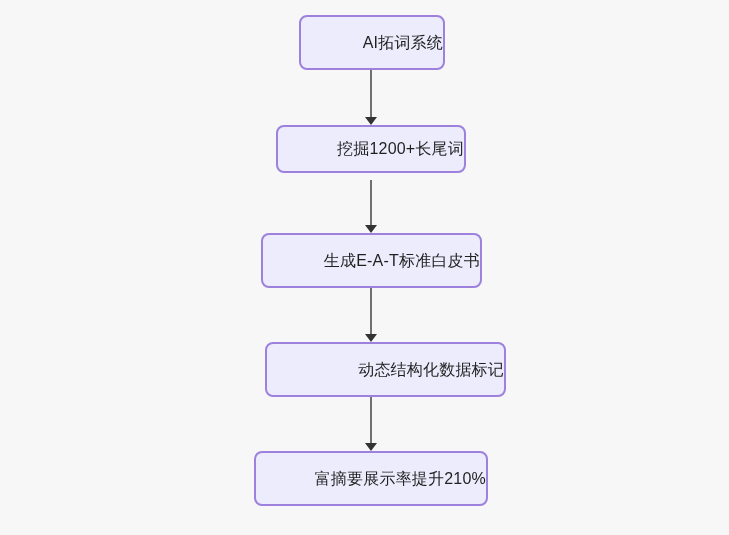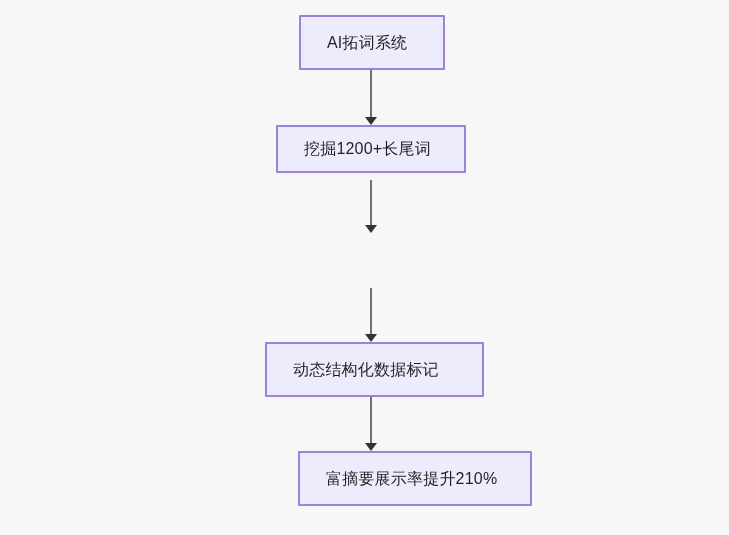--- a/index.html
+++ b/index.html
@@ -18,24 +18,24 @@
     position: relative;
     width: 729px;
     height: 535px;
     background: #f7f7f8;
   }
   .node {
     position: absolute;
     box-sizing: border-box;
     background: #ececfc;
     border: 2px solid #9d81dd;
-    border-radius: 1px;
+    border-radius: 8px;
     display: flex;
     align-items: center;
-    justify-content: flex-start;
+    justify-content: flex-end;
     z-index: 2;
     padding-left: 26px;
   }
   .node-label {
     font-size: 16px;
     line-height: 1.2;
     color: #1f2020;
     white-space: nowrap;
     letter-spacing: 0.2px;
     text-align: center;
@@ -81,22 +81,25 @@
   </svg>
 
   <div class="node" style="left:299px; top:15px; width:146px; height:55px;">
     <span class="node-label">AI拓词系统</span>
   </div>
 
   <div class="node" style="left:276px; top:125px; width:190px; height:48px;">
     <span class="node-label">挖掘1200+长尾词</span>
   </div>
 
+  <div class="node" style="left:261px; top:233px; width:221px; height:55px;">
+    <span class="node-label">生成E-A-T标准白皮书</span>
+  </div>
 
-  <div class="node" style="left:265px; top:342px; width:219px; height:55px;">
+  <div class="node" style="left:265px; top:342px; width:241px; height:55px;">
     <span class="node-label">动态结构化数据标记</span>
   </div>
 
-  <div class="node" style="left:254px; top:451px; width:234px; height:55px;margin-left:44px;">
+  <div class="node" style="left:254px; top:451px; width:234px; height:55px;">
     <span class="node-label">富摘要展示率提升210%</span>
   </div>
 
 </div>
 
 </body></html>

